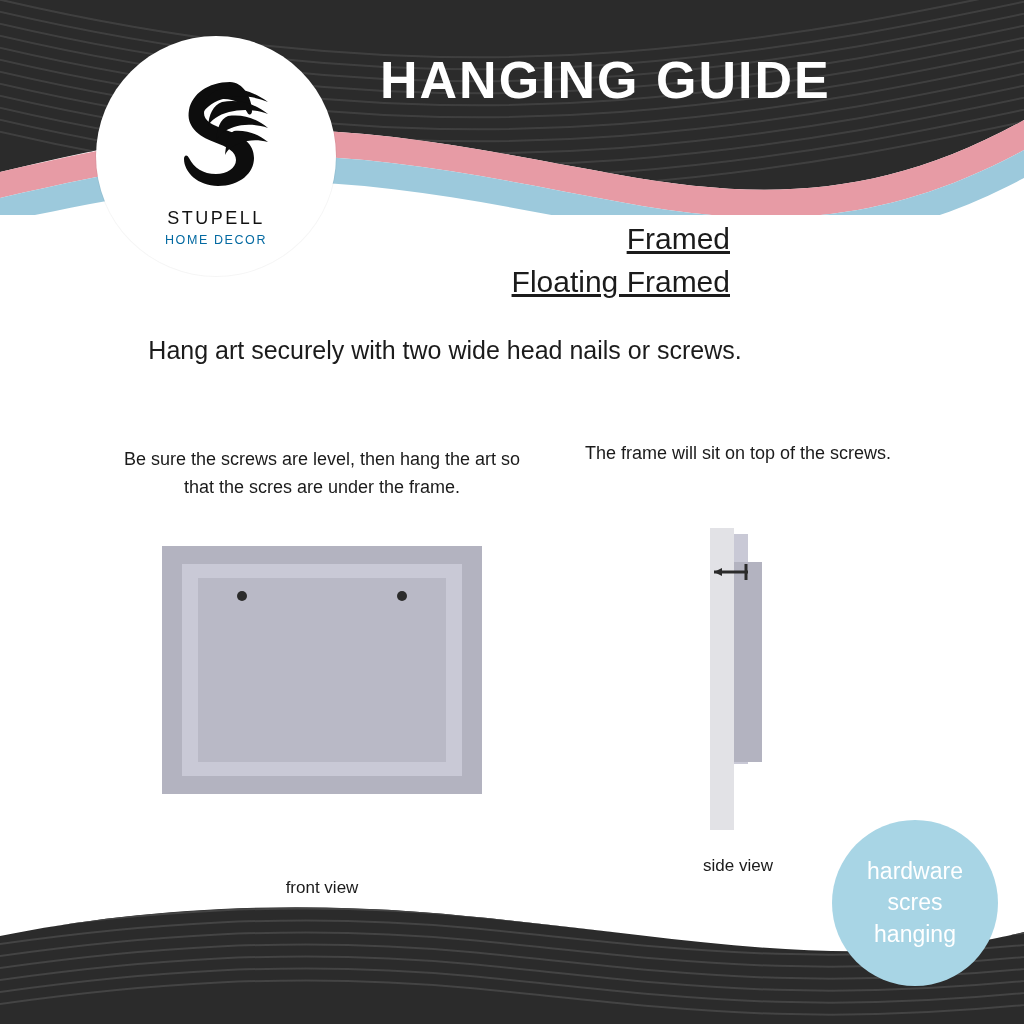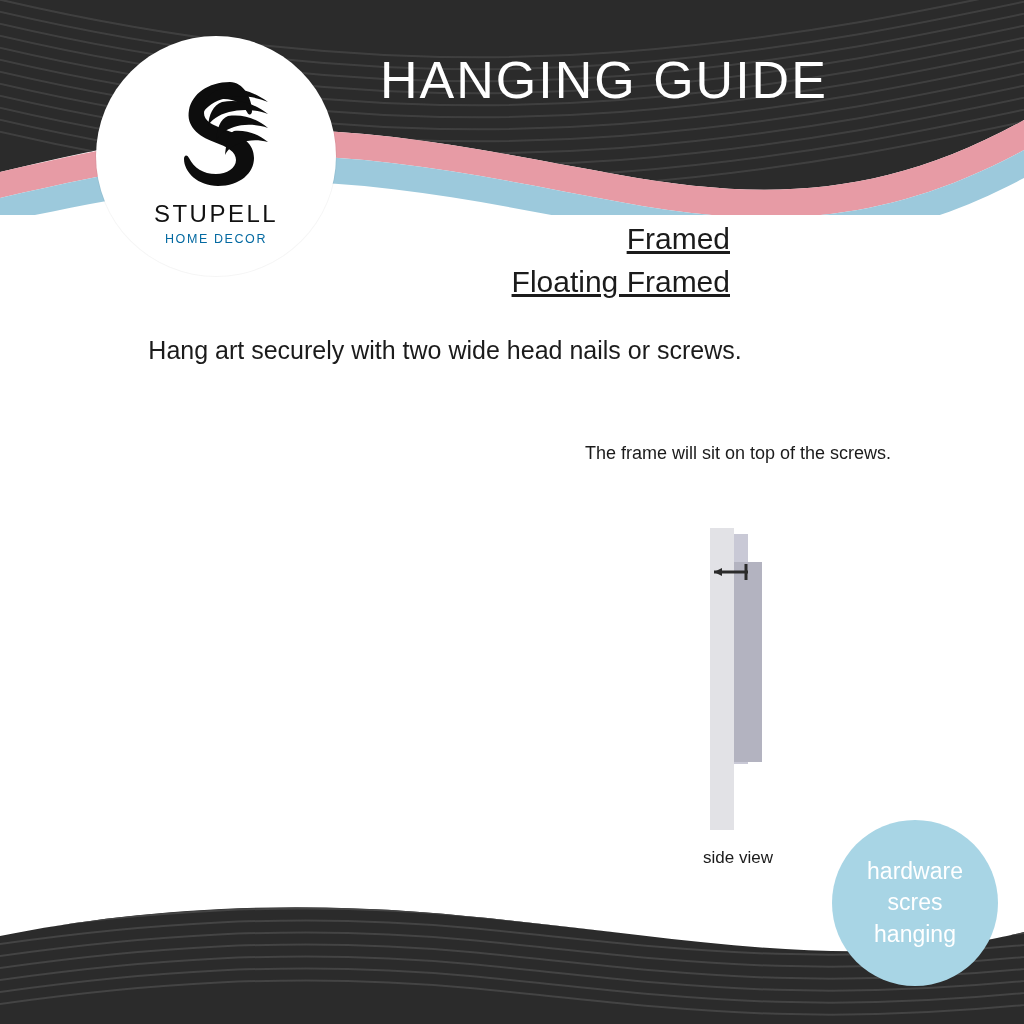--- a/index.html
+++ b/index.html
@@ -37,35 +37,35 @@
     border-radius: 50%;
     background: #ffffff;
     box-shadow: 0 0 0 1px rgba(0,0,0,0.04);
     display: flex; flex-direction: column;
     align-items: center; justify-content: flex-start;
     padding-top: 40px;
     z-index: 5;
   }
   .logo-mark { width: 120px; height: 118px; }
   .logo-name {
-    font-size: 24px; letter-spacing: 2.5px;
-    color: #111; font-weight: 400; margin-top: 6px;
+    font-size: 18px; letter-spacing: 2.5px;
+    color: #111; font-weight: 400; margin-top: 14px;
   }
   .logo-sub {
     font-size: 12.5px; letter-spacing: 1.6px;
     color: #0369a1; margin-top: 4px;
   }
 
   
   .guide-title {
     position: absolute;
     left: 380px; top: 50px;
     width: 600px;
     font-size: 52px;
-    font-weight: 400;
+    font-weight: 700;
     letter-spacing: 2px;
     color: #ffffff;
     z-index: 6;
   }
 
   
   .product-type {
     position: absolute;
     left: 330px; top: 218px;
     width: 400px;
@@ -102,21 +102,21 @@
     color: #1b1b1b;
   }
 
   .col-front { left: 120px; top: 446px; width: 404px; }
   .col-side  { left: 578px; top: 440px; width: 320px; }
 
   .front-art { margin-top: 34px; }
   .side-art  { margin-top: 56px; }
 
   .front-label { margin-top: 18px; }
-  .side-label  { margin-top: 0; }
+  .side-label  { margin-top: 8px; }
 
   
   .hw-badge {
     position: absolute;
     right: 26px; bottom: 38px;
     width: 166px; height: 166px;
     border-radius: 50%;
     background: #a8d5e5;
     display: flex; align-items: center; justify-content: center;
     z-index: 7;
@@ -183,20 +183,39 @@
 
   <div class="guide-title">HANGING GUIDE</div>
 
   <div class="product-type">
     <div>Framed</div>
     <div>Floating Framed</div>
   </div>
 
   <div class="lead-instruction">Hang art securely with two wide head nails or screws.</div>
 
+  <div class="col col-front">
+    <div class="col-caption">Be sure the screws are level, then hang the art so that the scres are under the frame.</div>
+
+    <div class="front-art">
+      <svg width="404" height="320" viewBox="0 0 404 320">
+
+        <rect x="42" y="10" width="320" height="248" fill="#b3b3c0"></rect>
+
+        <rect x="62" y="28" width="280" height="212" fill="#c9c9d6"></rect>
+
+        <rect x="78" y="42" width="248" height="184" fill="#b9b9c6"></rect>
+
+        <circle cx="122" cy="60" r="5" fill="#2b2b2b"></circle>
+        <circle cx="282" cy="60" r="5" fill="#2b2b2b"></circle>
+      </svg>
+    </div>
+
+    <div class="view-label front-label">front view</div>
+  </div>
 
   <div class="col col-side">
     <div class="col-caption">The frame will sit on top of the screws.</div>
 
     <div class="side-art">
       <svg width="320" height="320" viewBox="0 0 320 320">
 
         <rect x="132" y="4" width="24" height="302" fill="#e2e2e6"></rect>
 
         <rect x="156" y="10" width="14" height="230" fill="#c9c9d6"></rect>

